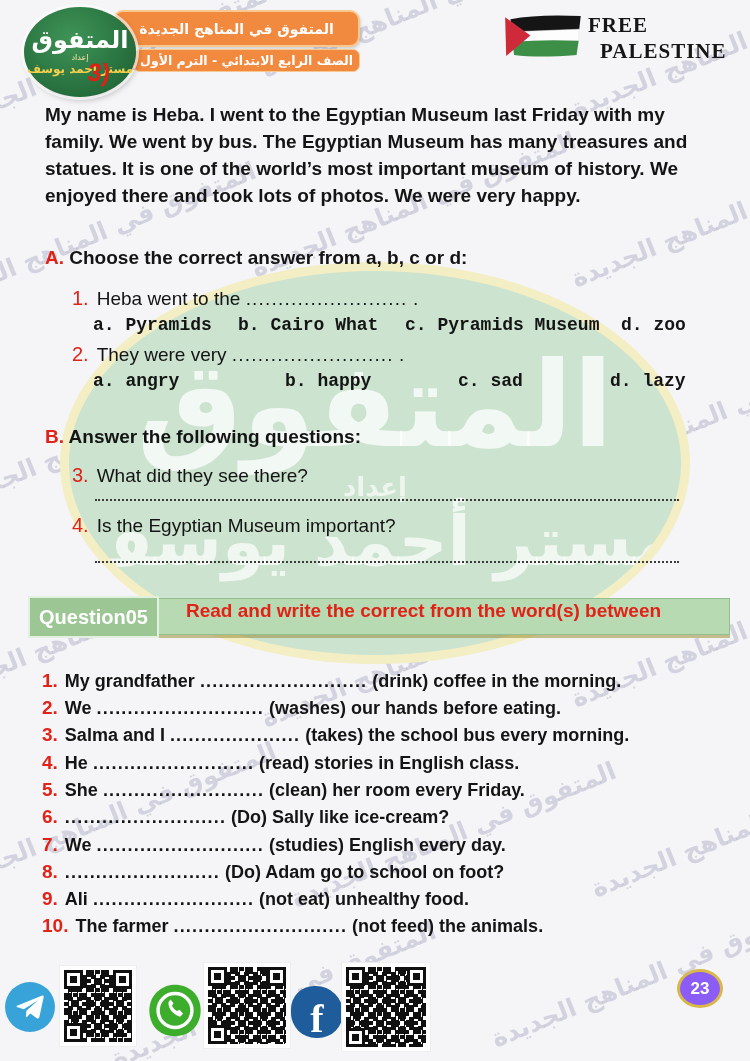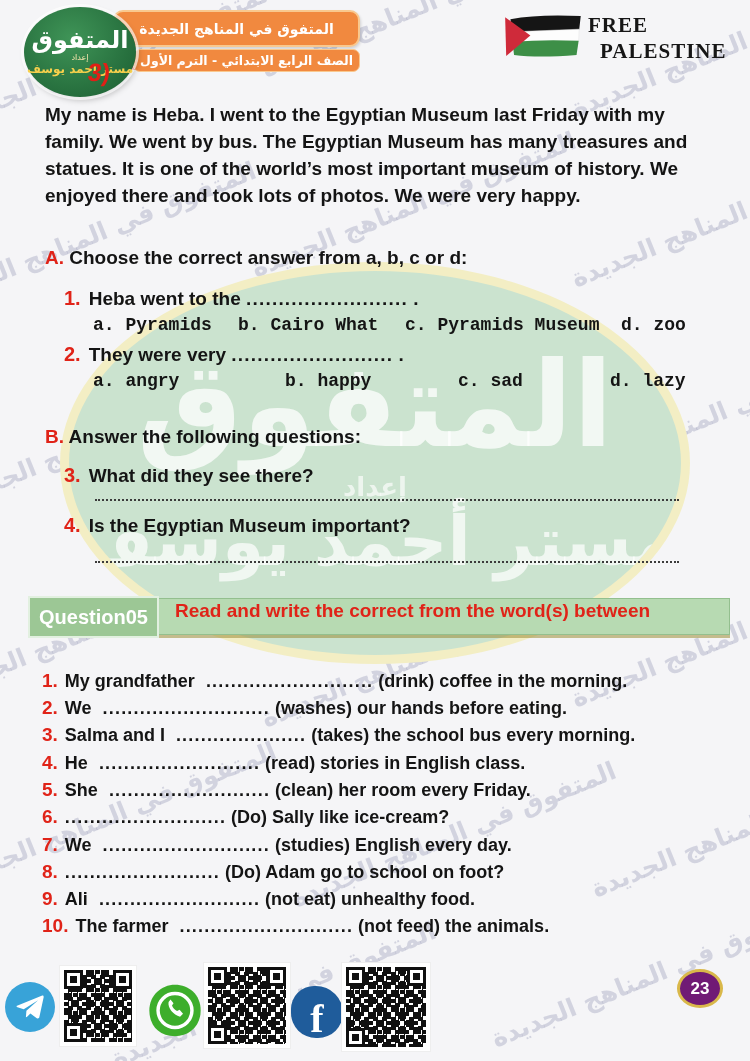--- a/index.html
+++ b/index.html
@@ -78,52 +78,52 @@
     color:#e01f16; font-size:25px; font-weight:bold; transform:skewX(-6deg);
   }
   
   .passage {
     position:absolute; left:45px; top:101px; width:662px; z-index:2;
     font-size:19px; font-weight:bold; color:#141414; line-height:27px;
   }
   
   .heading { position:absolute; left:45px; z-index:2; font-size:19px; font-weight:bold; color:#141414; }
   .red { color:#e02318; }
-  .qline { position:absolute; left:64px; z-index:2; font-size:19px; font-weight:bold; color:#141414;text-align:center; }
+  .qline { position:absolute; left:72px; z-index:2; font-size:19px; font-weight:normal; color:#141414;text-align:center; }
   .qline .qnum { color:#e02318; margin-right:8px; font-size:20px; }
   .dots { letter-spacing:1.2px; }
   .opt { position:absolute; z-index:2; font-size:18px; font-weight:bold; color:#141414;font-family:Liberation Mono, monospace; }
   .answer-line {
     position:absolute; left:95px; width:584px; height:12px; z-index:2;
     border-bottom:2px dotted #3b3b3b;
   }
   
   .q5-banner {
     position:absolute; left:28px; top:598px; width:702px; height:37px; z-index:2;
     background:#b7dab2; border:1px solid #93bf8e;
     box-shadow:0 3px 0 rgba(155,140,55,0.55);
   }
   .q5-badge {
     position:absolute; left:-1px; top:-3px; width:131px; height:42px;
     background:#9cc795; border:2px solid #e2f0e0;
     display:flex; align-items:center; justify-content:center;
     color:#ffffff; font-weight:bold; font-size:20px;
   }
   .q5-title {
-    position:absolute; left:146px; top:0; height:23px;
+    position:absolute; left:157px; top:0; height:23px;
     display:flex; align-items:center;
     color:#e02318; font-weight:bold; font-size:19px;
   }
   
   .ex-row {
     position:absolute; left:42px; width:700px; z-index:2;
     font-size:18px; font-weight:bold; color:#141414; white-space:nowrap;
   }
   .ex-row .num { color:#e02318; margin-right:7px; font-size:19px; }
-  .ex-row .pre { margin-right:11px; }
+  .ex-row .pre { margin-right:5px; }
   .ex-row .post { margin-left:5px; }
   
   .social { position:absolute; z-index:2; }
   .qr { position:absolute; background:#fff; z-index:2; box-shadow:0 0 0 1px #eee; }
   .qr-pattern {
     position:absolute; inset:4px;
     background-image:
       repeating-conic-gradient(#101010 0% 25%, transparent 0% 50%),
       repeating-conic-gradient(#101010 0% 25%, #ffffff 0% 50%);
     background-size:15px 15px, 9px 9px;
@@ -135,21 +135,21 @@
     position:absolute; z-index:2; width:52px; height:52px; border-radius:46% 54% 50% 50%;
     background:#1f5c9b; display:flex; align-items:flex-end; justify-content:center;
     overflow:hidden;
   }
   .fb-circle .fb-f {
     font-family:"Liberation Serif", serif; font-weight:bold;
     color:#fff; font-size:40px; line-height:0.95;
   }
   .page-badge {
     position:absolute; left:677px; top:969px; width:46px; height:39px; z-index:2;
-    background:#701a75; border:3px solid #d9b84a; border-radius:50%;
+    background:#8b5cf6; border:3px solid #d9b84a; border-radius:50%;
     display:flex; align-items:center; justify-content:center;
     color:#fff; font-size:17px; font-weight:bold;
   }
 </style>
 </head>
 <body>
 
 <div class="page">
 
   <div class="wm-layer">

